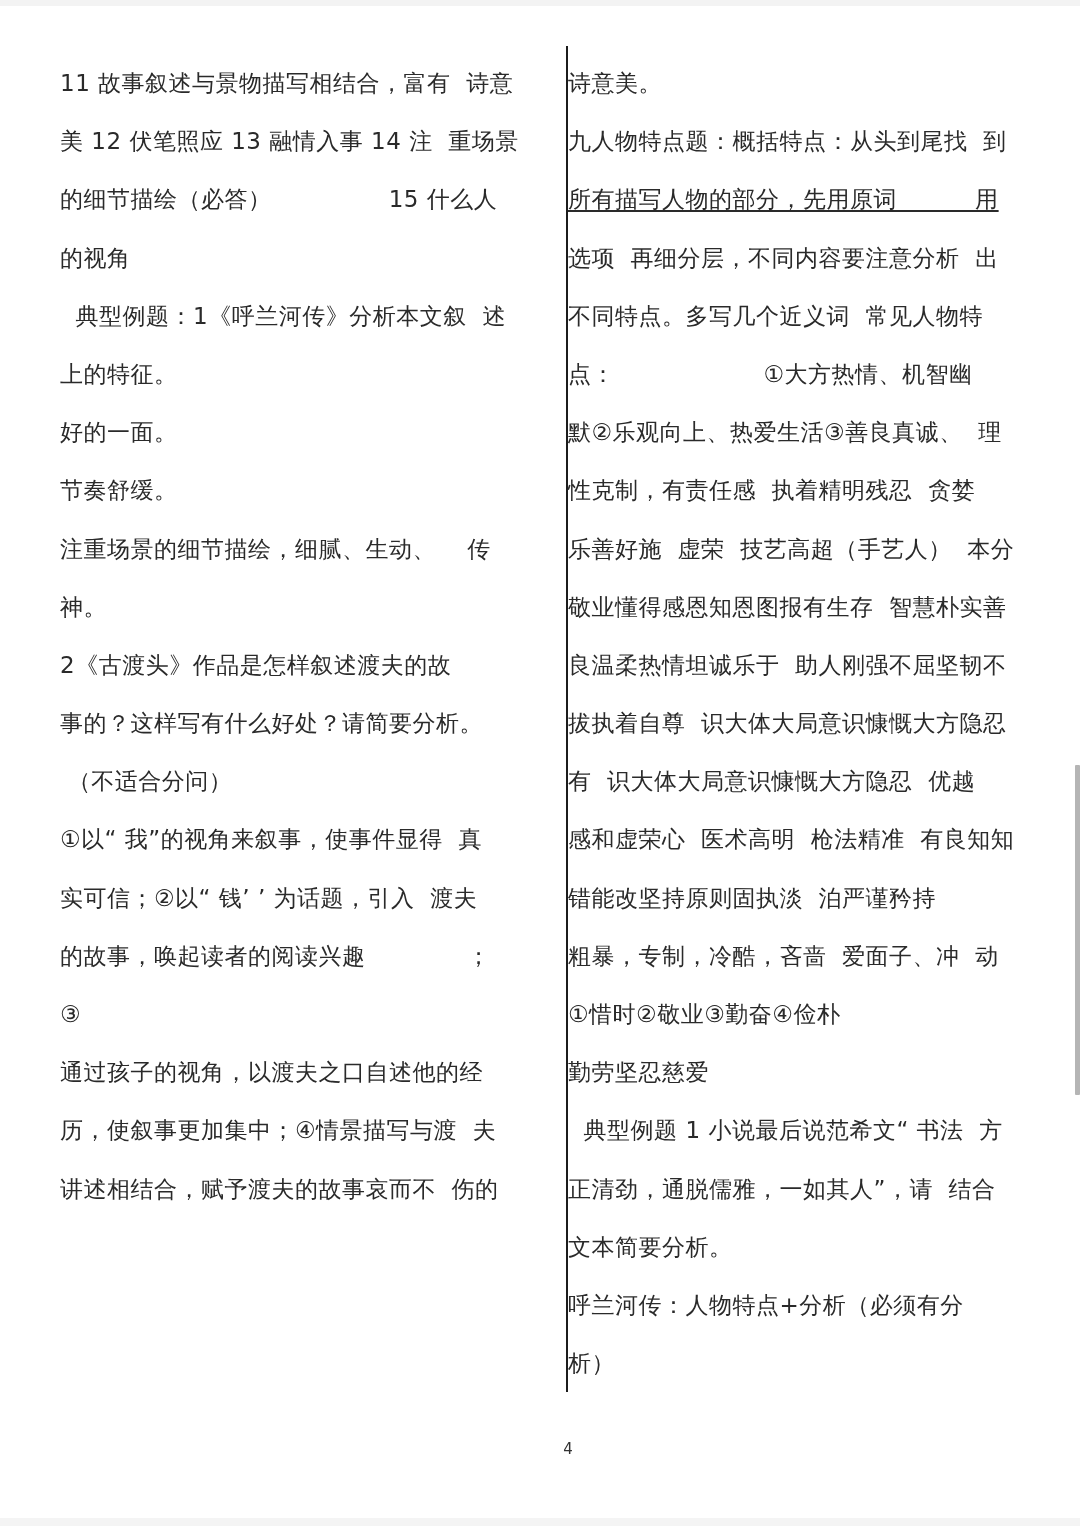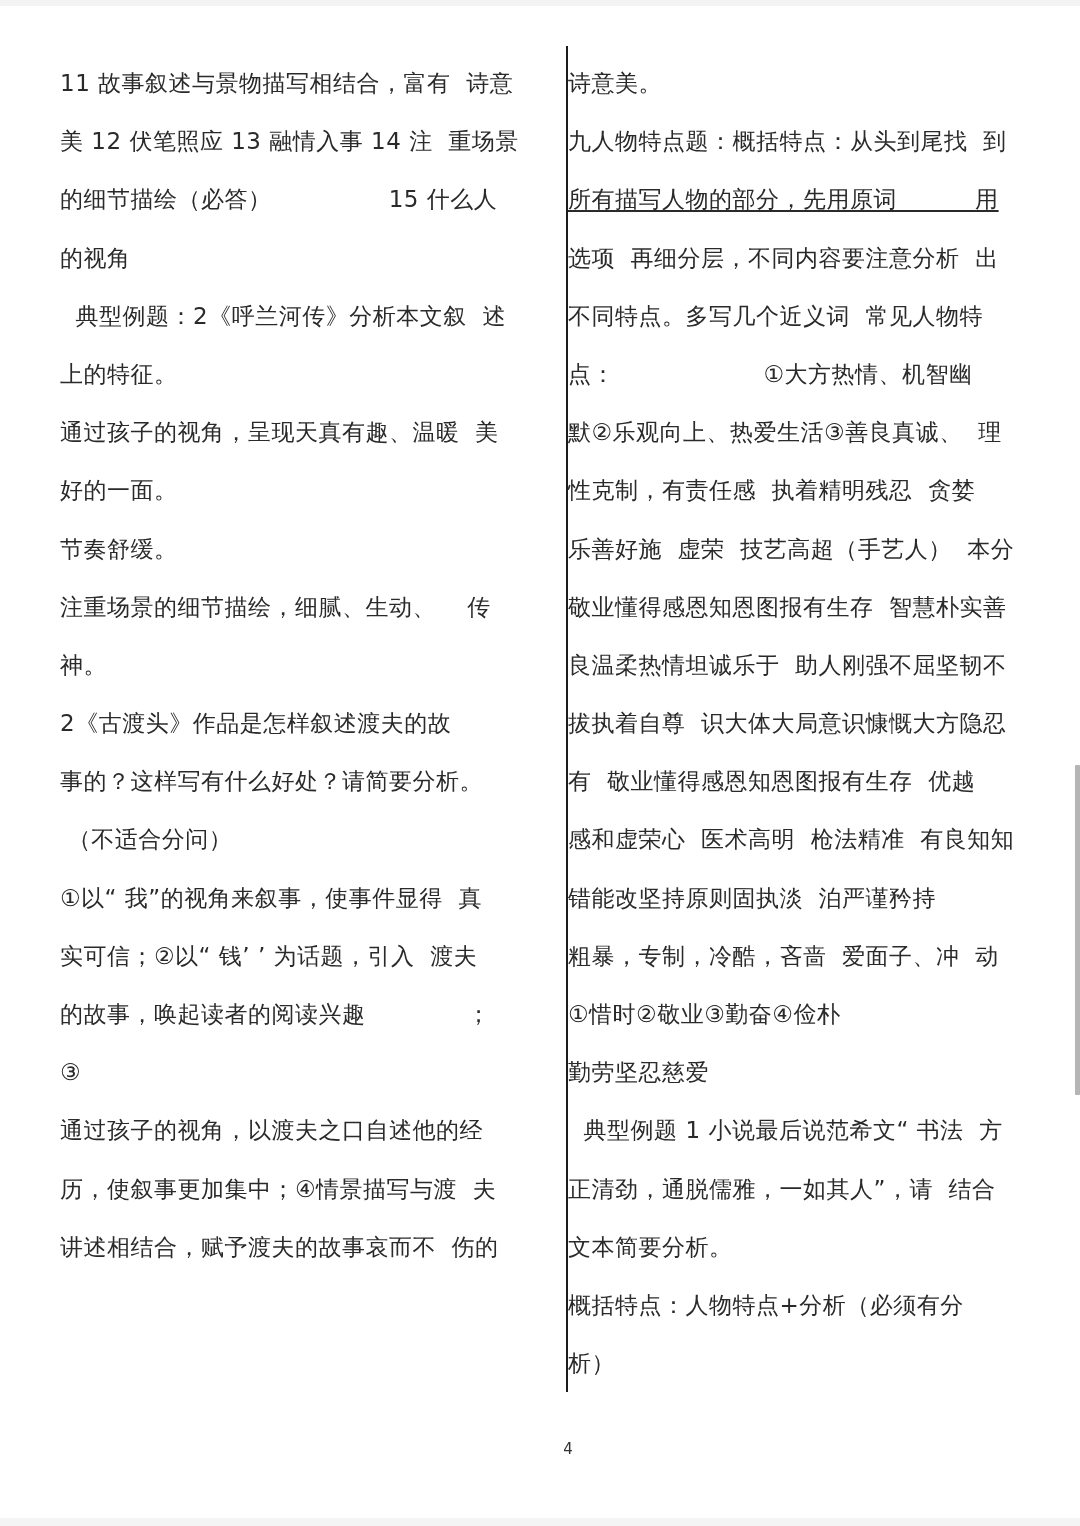--- a/index.html
+++ b/index.html
@@ -85,23 +85,22 @@
 
 <div class="top-band"></div>
 
 <div class="page">
 
   <div class="column col-left">
     <div class="line">11 故事叙述与景物描写相结合，富有  诗意</div>
     <div class="line">美 12 伏笔照应 13 融情入事 14 注  重场景</div>
     <div class="line">的细节描绘（必答）               15 什么人</div>
     <div class="line">的视角</div>
-    <div class="line">  典型例题：2《呼兰河传》分析本文叙  述</div>
+    <div class="line">  典型例题：1《呼兰河传》分析本文叙  述</div>
     <div class="line">上的特征。</div>
-    <div class="line">通过孩子的视角，呈现天真有趣、温暖  美</div>
     <div class="line">好的一面。</div>
     <div class="line">节奏舒缓。</div>
     <div class="line">注重场景的细节描绘，细腻、生动、    传</div>
     <div class="line">神。</div>
     <div class="line">2《古渡头》作品是怎样叙述渡夫的故</div>
     <div class="line">事的？这样写有什么好处？请简要分析。</div>
     <div class="line"> （不适合分问）</div>
     <div class="line">①以“ 我”的视角来叙事，使事件显得  真</div>
     <div class="line">实可信；②以“ 钱’ ’ 为话题，引入  渡夫</div>
     <div class="line">的故事，唤起读者的阅读兴趣             ；</div>
@@ -119,30 +118,30 @@
     <div class="line underline">所有描写人物的部分，先用原词          用</div>
     <div class="line">选项  再细分层，不同内容要注意分析  出</div>
     <div class="line">不同特点。多写几个近义词  常见人物特</div>
     <div class="line">点：                   ①大方热情、机智幽</div>
     <div class="line">默②乐观向上、热爱生活③善良真诚、  理</div>
     <div class="line">性克制，有责任感  执着精明残忍  贪婪</div>
     <div class="line">乐善好施  虚荣  技艺高超（手艺人）  本分</div>
     <div class="line">敬业懂得感恩知恩图报有生存  智慧朴实善</div>
     <div class="line">良温柔热情坦诚乐于  助人刚强不屈坚韧不</div>
     <div class="line">拔执着自尊  识大体大局意识慷慨大方隐忍</div>
-    <div class="line">有  敬业懂得感恩知恩图报有生存  优越</div>
+    <div class="line">有  识大体大局意识慷慨大方隐忍  优越</div>
     <div class="line">感和虚荣心  医术高明  枪法精准  有良知知</div>
     <div class="line">错能改坚持原则固执淡  泊严谨矜持</div>
     <div class="line">粗暴，专制，冷酷，吝啬  爱面子、冲  动</div>
     <div class="line">①惜时②敬业③勤奋④俭朴</div>
     <div class="line">勤劳坚忍慈爱</div>
     <div class="line">  典型例题 1 小说最后说范希文“ 书法  方</div>
     <div class="line">正清劲，通脱儒雅，一如其人”，请  结合</div>
     <div class="line">文本简要分析。</div>
-    <div class="line">概括特点：人物特点+分析（必须有分</div>
+    <div class="line">呼兰河传：人物特点+分析（必须有分</div>
     <div class="line">析）</div>
   </div>
 
   <div class="page-number">4</div>
 </div>
 
 <div class="scrollbar"></div>
 
 <div class="bottom-band"></div>
 

